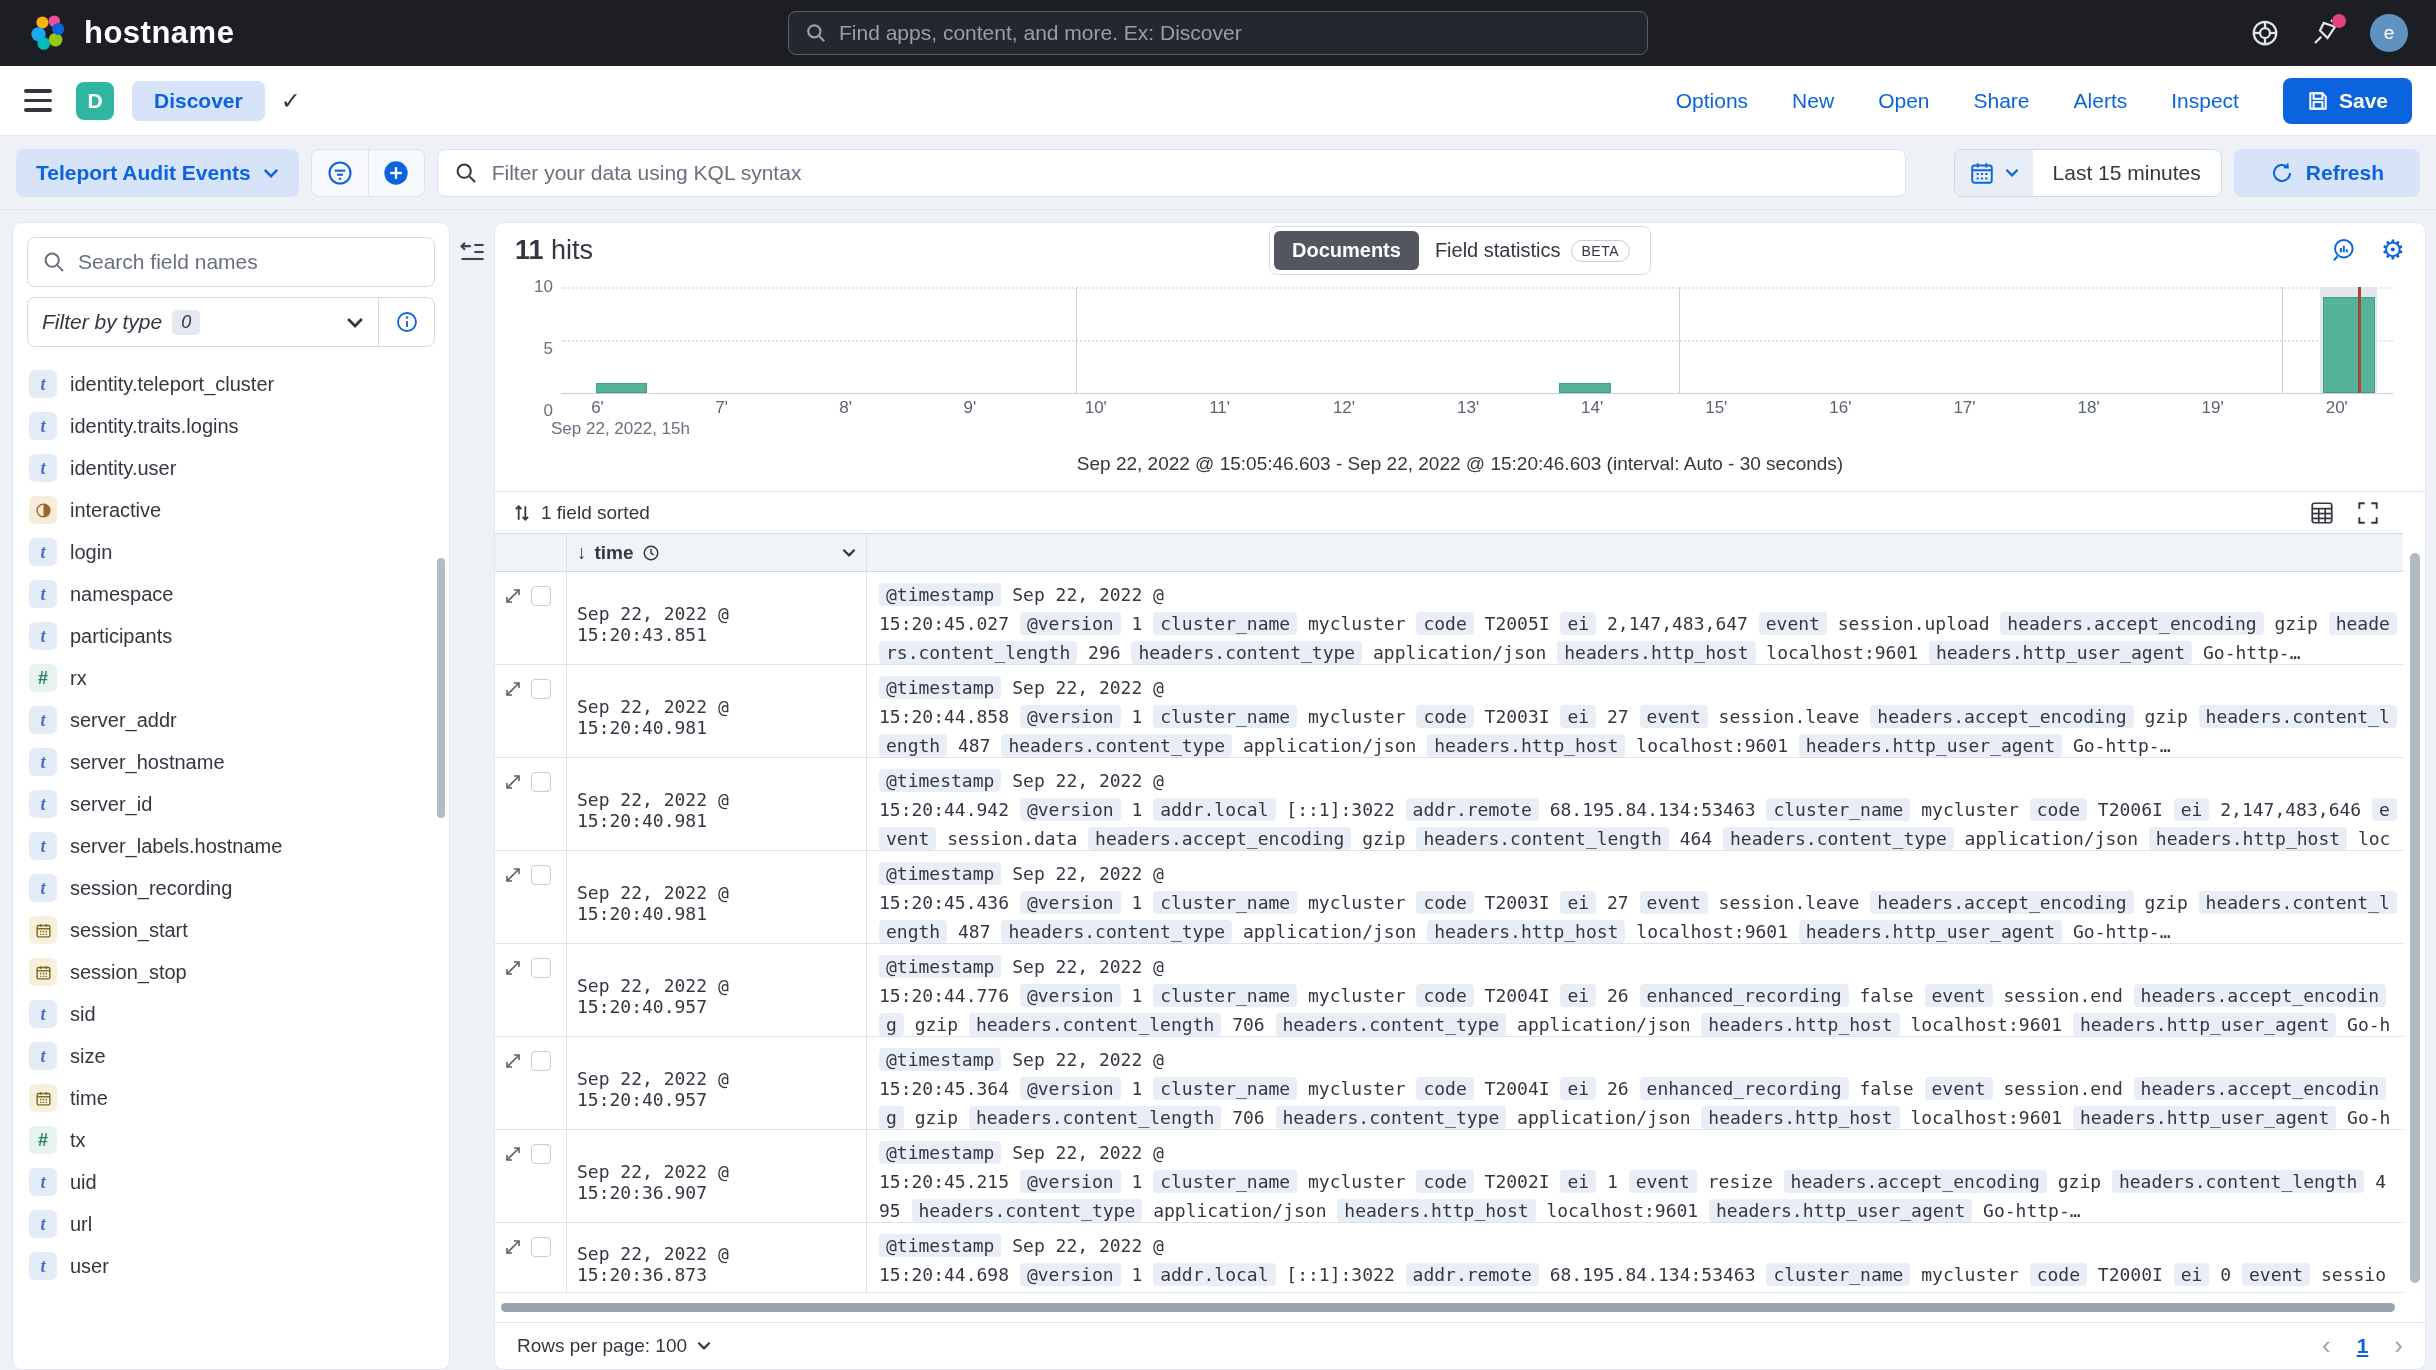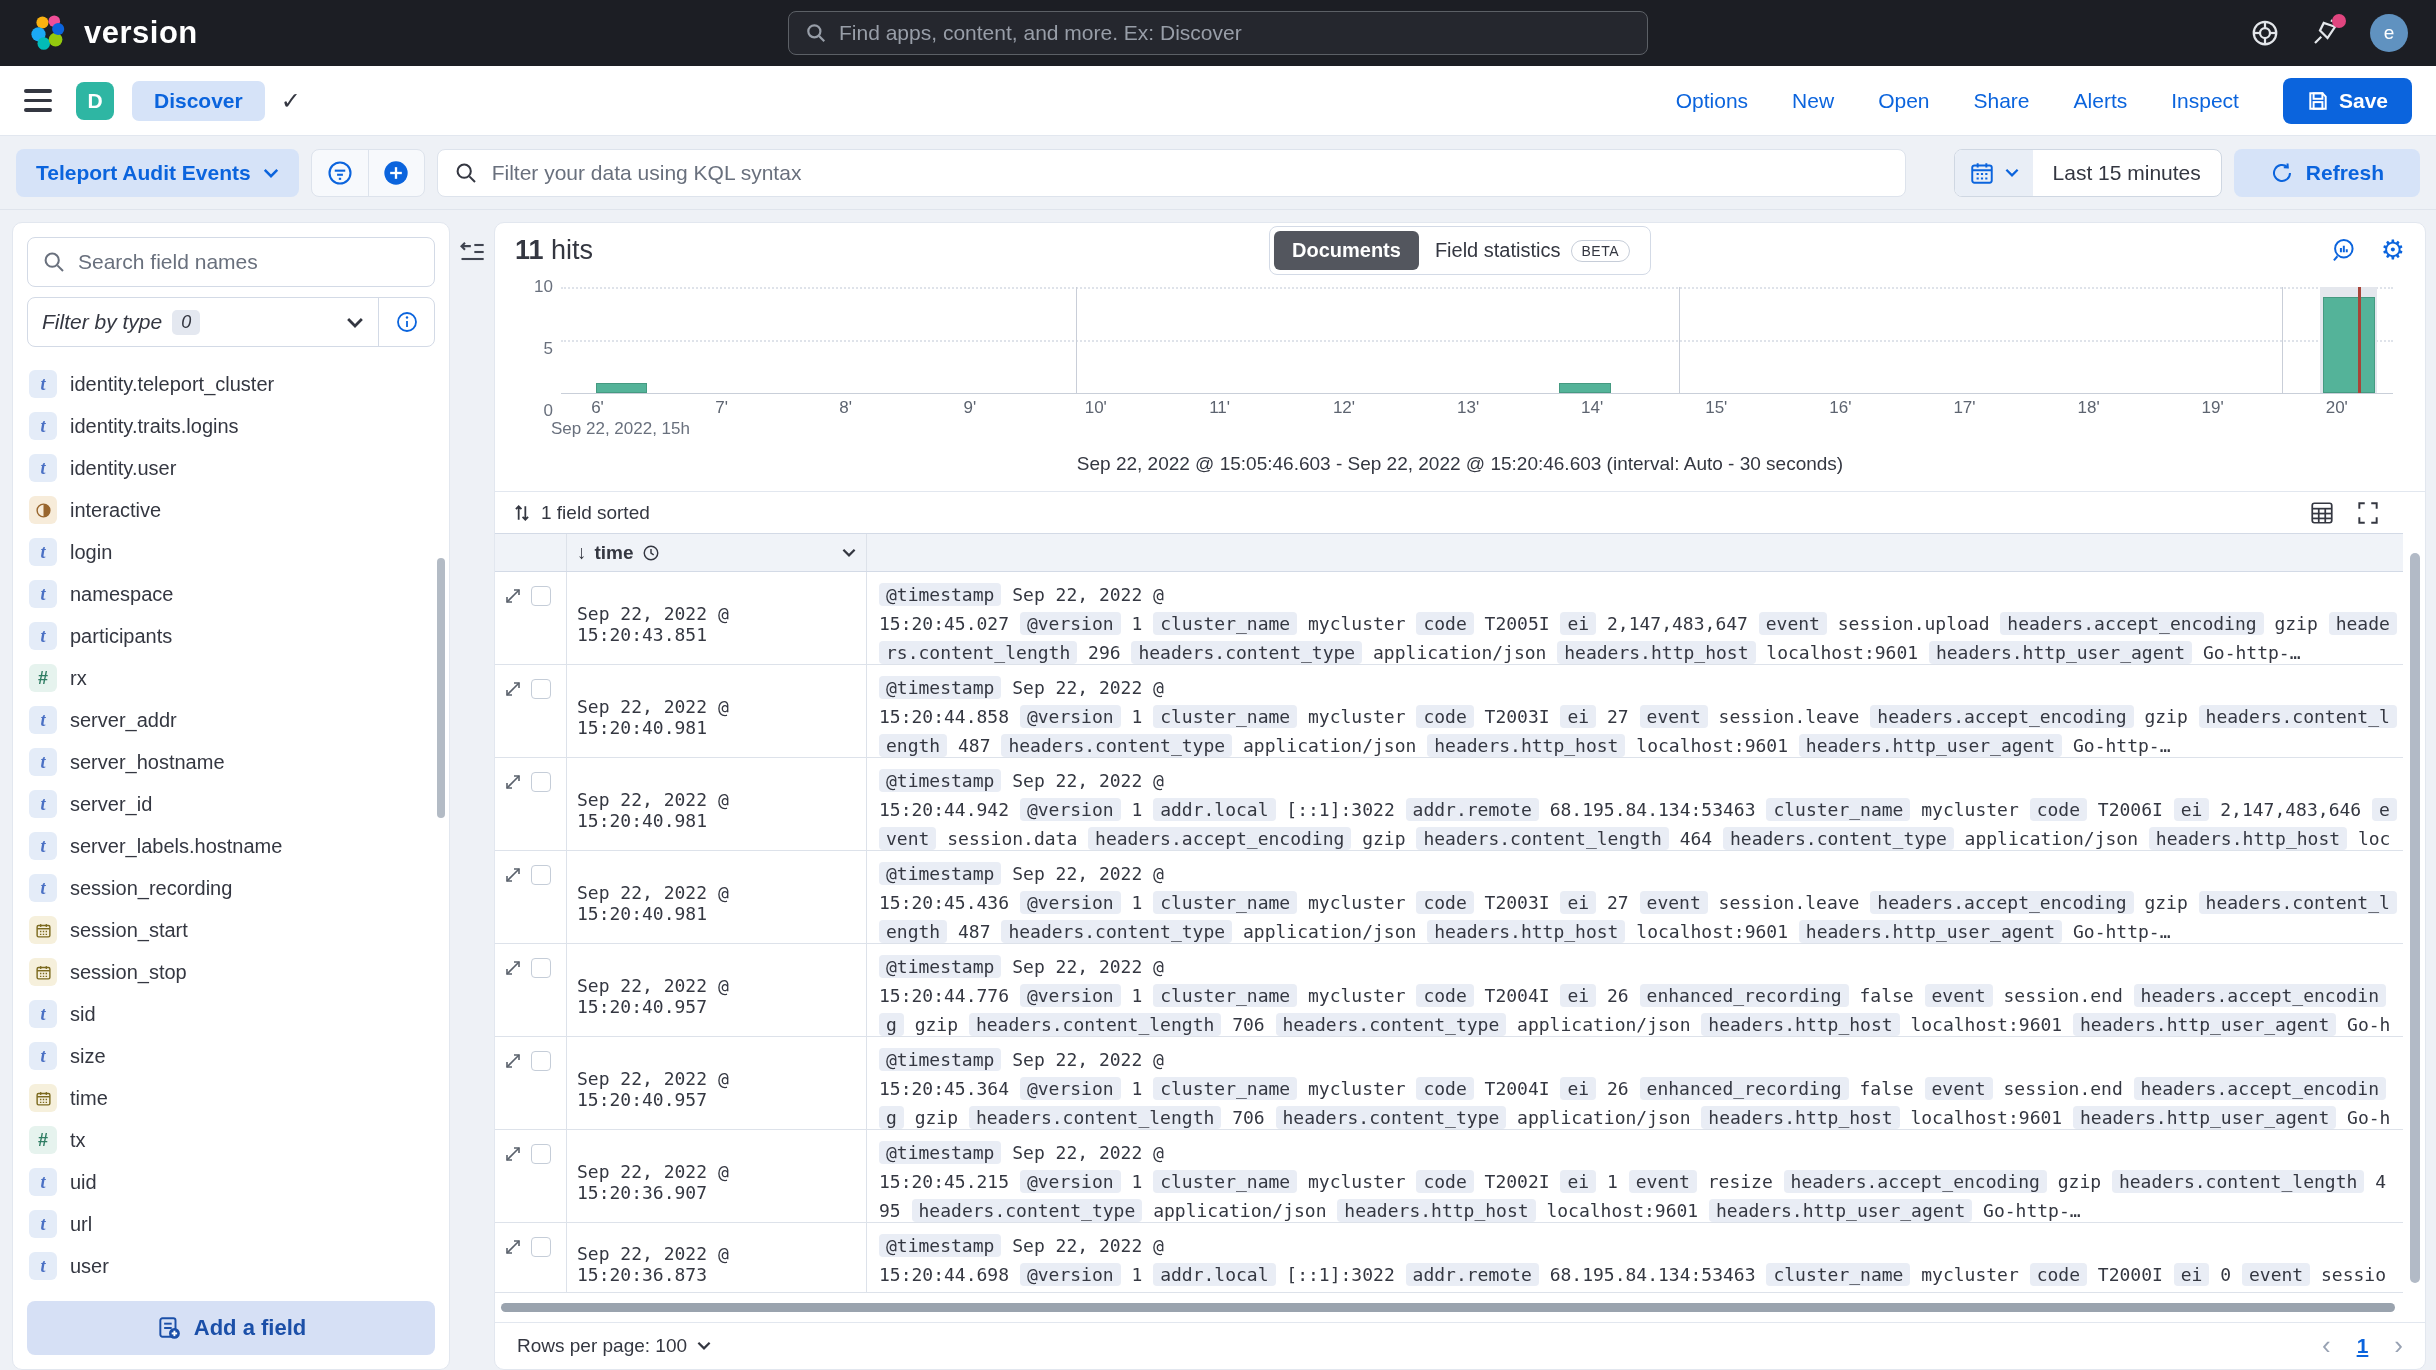--- a/index.html
+++ b/index.html
@@ -142,21 +142,21 @@
     <span>
       <svg width="42" height="42" viewBox="0 0 32 32">
         <circle cx="11" cy="8" r="4.6" fill="#f9b110"></circle>
         <circle cx="20" cy="7" r="4.4" fill="#f04e98"></circle>
         <circle cx="8" cy="17" r="5.4" fill="#1ba9f5"></circle>
         <circle cx="12" cy="24" r="4.8" fill="#02bcb7"></circle>
         <circle cx="21" cy="21" r="5.2" fill="#93c90e"></circle>
         <circle cx="23" cy="13" r="4.6" fill="#0b64dd"></circle>
       </svg>
     </span>
-    <span class="brand-name">version</span>
+    <span class="brand-name">hostname</span>
   </div>
   <div class="gsearch">
     <span>
       <svg width="22" height="22" viewBox="0 0 20 20" fill="none" stroke="#989ea8" stroke-width="2">
         <circle cx="8.5" cy="8.5" r="5.5"></circle>
           <line x1="12.8" y1="12.8" x2="17.5" y2="17.5"></line>
       </svg>
     </span>
     <span>Find apps, content, and more. Ex: Discover</span>
   </div>
@@ -424,33 +424,20 @@
         <div class="field-item">
           <span class="fbadge fb-t">t</span>
           <span class="field-name">url</span>
         </div>
         <div class="field-item">
           <span class="fbadge fb-t">t</span>
           <span class="field-name">user</span>
         </div>
       </div>
     <div class="sb-scroll"></div>
-    <button class="add-field">
-      <span>
-        <svg width="26" height="26" viewBox="0 0 24 24" fill="none" stroke="#1b4fa8" stroke-width="1.8">
-          <rect x="4" y="3" width="14" height="17" rx="2"></rect>
-            <line x1="7.5" y1="8" x2="14.5" y2="8"></line>
-            <line x1="7.5" y1="12" x2="14.5" y2="12"></line>
-          <circle cx="17" cy="17" r="5" fill="#1b4fa8" stroke="none"></circle>
-          <line x1="17" y1="14.5" x2="17" y2="19.5" stroke="#fff"></line>
-            <line x1="14.5" y1="17" x2="19.5" y2="17" stroke="#fff"></line>
-        </svg>
-      </span>
-      <span>Add a field</span>
-    </button>
   </div>
 
   <div class="gutter">
     <span>
       <svg width="28" height="28" viewBox="0 0 24 24" fill="none" stroke="#3f4450" stroke-width="1.8">
         <path d="M11 7 L3 7 M6 4 L3 7 L6 10"></path>
           <line x1="14" y1="6" x2="22" y2="6"></line>
           <line x1="14" y1="12" x2="22" y2="12"></line>
           <line x1="3" y1="18" x2="22" y2="18"></line>
       </svg>

